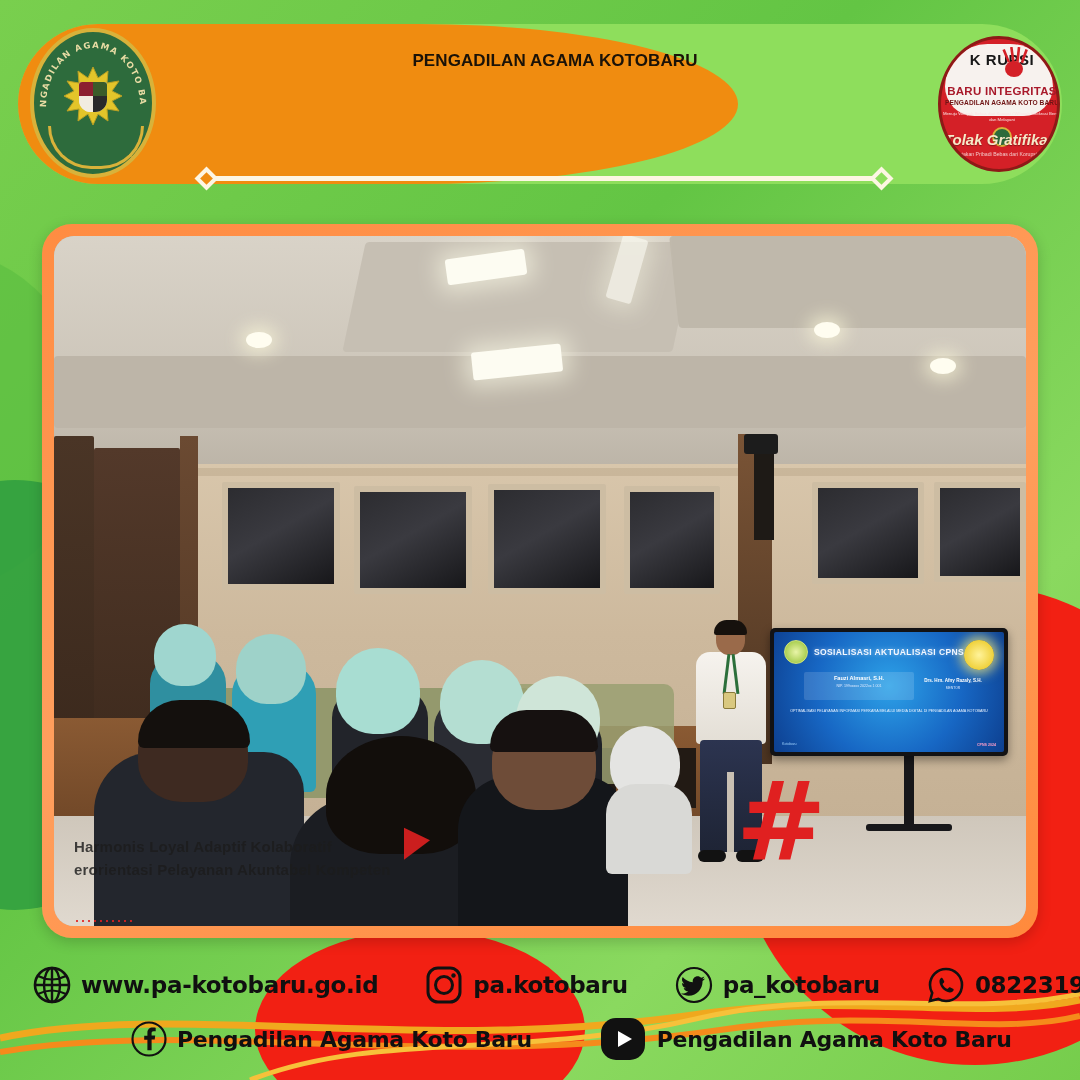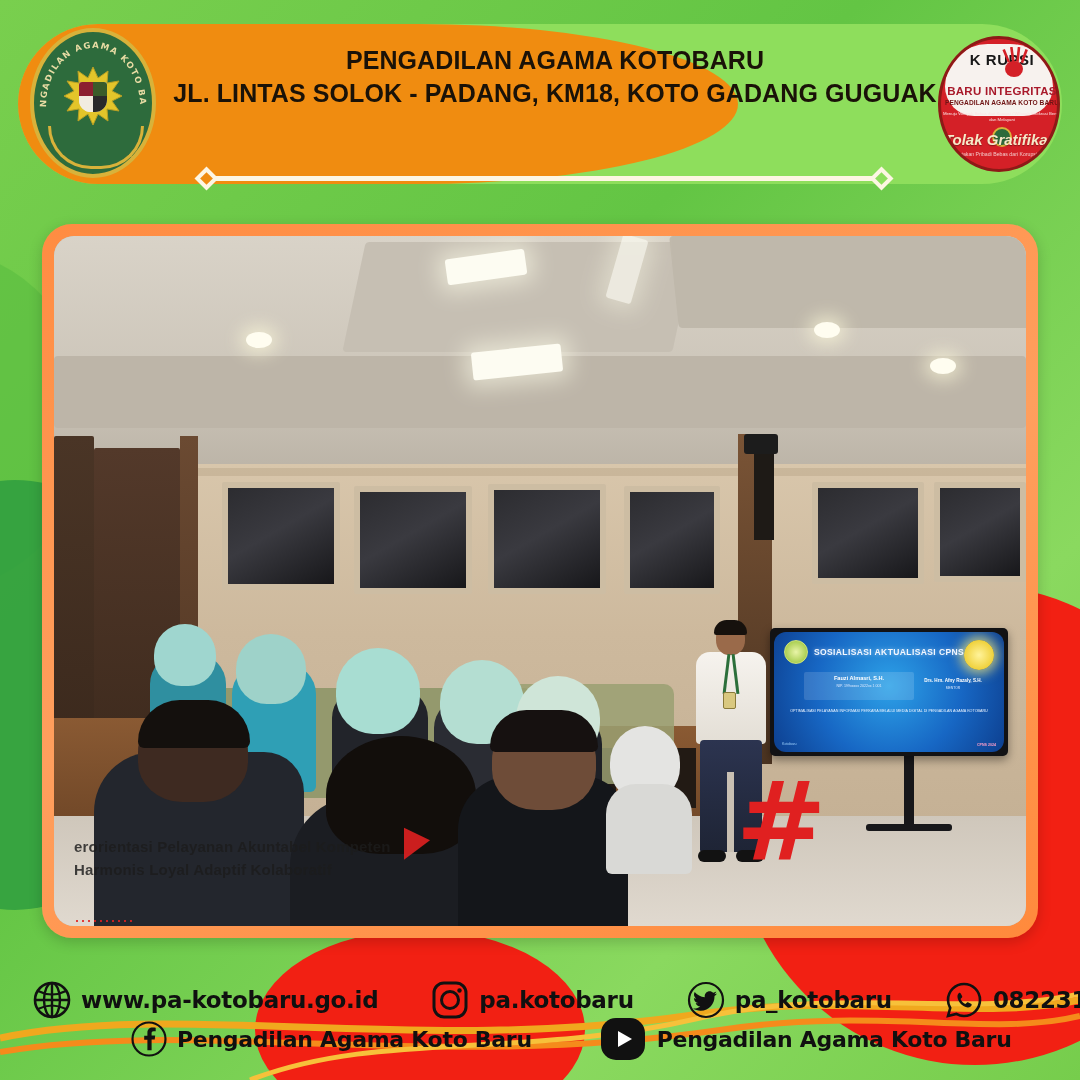--- a/index.html
+++ b/index.html
@@ -50,21 +50,21 @@
   }
   .header-title{
     position:absolute;left:160px;top:44px;width:790px;
     text-align:center;
     color:#1a1208;
     font-weight:bold;
     font-size:25.5px;
     line-height:33px;
     letter-spacing:.1px;
   }
-  .header-title .l1{font-size:25px;}
+  .header-title .l1{font-size:17px;}
   .header-title .l2{font-size:25px;}
   .header-title .l3{font-size:25px;}
 
   
   .divider{
     position:absolute;left:196px;top:168px;width:696px;height:20px;
   }
   .divider .bar{
     position:absolute;left:10px;top:8px;width:676px;height:5px;
     background:#fdf6e3;border-radius:3px;
@@ -213,21 +213,21 @@
     position:absolute;background:#221a14;
   }
 
   
   .ph-tv{
     position:absolute;right:18px;top:392px;width:238px;height:128px;
     background:#121214;border-radius:5px;padding:4px;box-sizing:border-box;
     box-shadow:0 4px 10px rgba(0,0,0,.4);
   }
   .ph-tv-screen{
-    position:relative;width:100%;height:100%;border-radius:12px;overflow:hidden;
+    position:relative;width:100%;height:100%;border-radius:2px;overflow:hidden;
     background:radial-gradient(circle at 50% 45%,#2da2e8 0%,#1767c4 55%,#0d3f8f 100%);
   }
   .tv-title{
     position:absolute;left:0;top:15px;width:100%;text-align:center;
     font-size:8.5px;font-weight:bold;color:#f2f7ff;letter-spacing:.4px;
     text-shadow:0 0 4px rgba(255,255,255,.55);
   }
   .tv-logo-l{
     position:absolute;left:10px;top:8px;width:22px;height:22px;border-radius:50%;
     background:radial-gradient(circle,#e9f4a8,#8fbf2e);
@@ -325,21 +325,21 @@
     color:#e02020;font-size:108px;font-weight:bold;line-height:92px;
     font-family:"DejaVu Sans", sans-serif;
   }
   .wm-bangga .w1{position:absolute;left:78px;top:4px;font-size:40px;font-weight:bold;color:#151515;font-family:"DejaVu Sans", sans-serif;letter-spacing:-1px;}
   .wm-bangga .w2{position:absolute;left:78px;top:42px;font-size:40px;font-weight:bold;color:#e02020;font-family:"DejaVu Sans", sans-serif;letter-spacing:-1px;}
   .wm-bangga .w3{position:absolute;left:78px;top:80px;font-size:40px;font-weight:bold;color:#151515;font-family:"DejaVu Sans", sans-serif;letter-spacing:-1px;}
 
   
   .footer{position:absolute;left:0;top:950px;width:1080px;height:130px;}
   .f-row{position:absolute;display:flex;align-items:center;}
-  .f-row1{left:32px;top:15px;width:1020px;gap:14px;margin-top:15px;}
+  .f-row1{left:32px;top:15px;width:1020px;gap:8px;}
   .f-row2{left:130px;top:65px;width:900px;gap:0;}
   .f-item{display:flex;align-items:center;}
   .f-label{
     font-family:"DejaVu Sans", sans-serif;
     font-weight:bold;font-size:23px;color:#101010;margin-left:9px;white-space:nowrap;
     letter-spacing:-.3px;
   }
   .f-label.sm{font-size:22px;}
   .ic{display:block;}
 </style>
@@ -384,21 +384,20 @@
         <rect x="14" y="0" width="14" height="14" fill="#3a5c2a"></rect>
         <rect x="0" y="14" width="14" height="16" fill="#f1ece0"></rect>
         <rect x="14" y="14" width="14" height="16" fill="#2a2a2a"></rect>
       </svg>
     </div>
     <div class="emblem-chain"></div>
   </div>
 
   <div class="header-title">
     <div class="l1">PENGADILAN AGAMA KOTOBARU</div>
-    <div class="l2">JL. LINTAS SOLOK - PADANG, KM18, KOTO GADANG GUGUAK</div>
   </div>
 
   <div class="divider">
     <div class="bar"></div>
     <div class="dia l"></div>
     <div class="dia-hole l"></div>
     <div class="dia r"></div>
     <div class="dia-hole r"></div>
   </div>
 
@@ -523,22 +522,22 @@
       <div class="aud-body" style="left:404px;top:540px;width:170px;height:174px;background:#14161a;border-radius:54px 46px 0 0;"></div>
       <div class="aud" style="left:438px;top:478px;width:104px;height:96px;background:#6e4c38;border-radius:48% 48% 42% 42%;"></div>
       <div style="position:absolute;left:436px;top:474px;width:108px;height:42px;background:#161110;border-radius:52px 52px 8px 8px;"></div>
 
       <div class="aud" style="left:556px;top:490px;width:70px;height:74px;background:#e4e4e2;"></div>
       <div class="aud-body" style="left:552px;top:548px;width:86px;height:90px;background:#d9d9d6;"></div>
 
       <div class="wm-berakhlak">
         <div class="wm-dots"></div>
         <div class="wm-arrow"></div>
+        <div class="sub">Harmonis Loyal  Adaptif  Kolaboratif</div>
         <div class="sub">erorientasi Pelayanan  Akuntabel  Kompeten</div>
-        <div class="sub">Harmonis Loyal  Adaptif  Kolaboratif</div>
       </div>
 
       <div class="wm-bangga">
         <div class="wm-hash">#</div>
       </div>
 
     </div>
   </div>
 
   <div class="footer">

